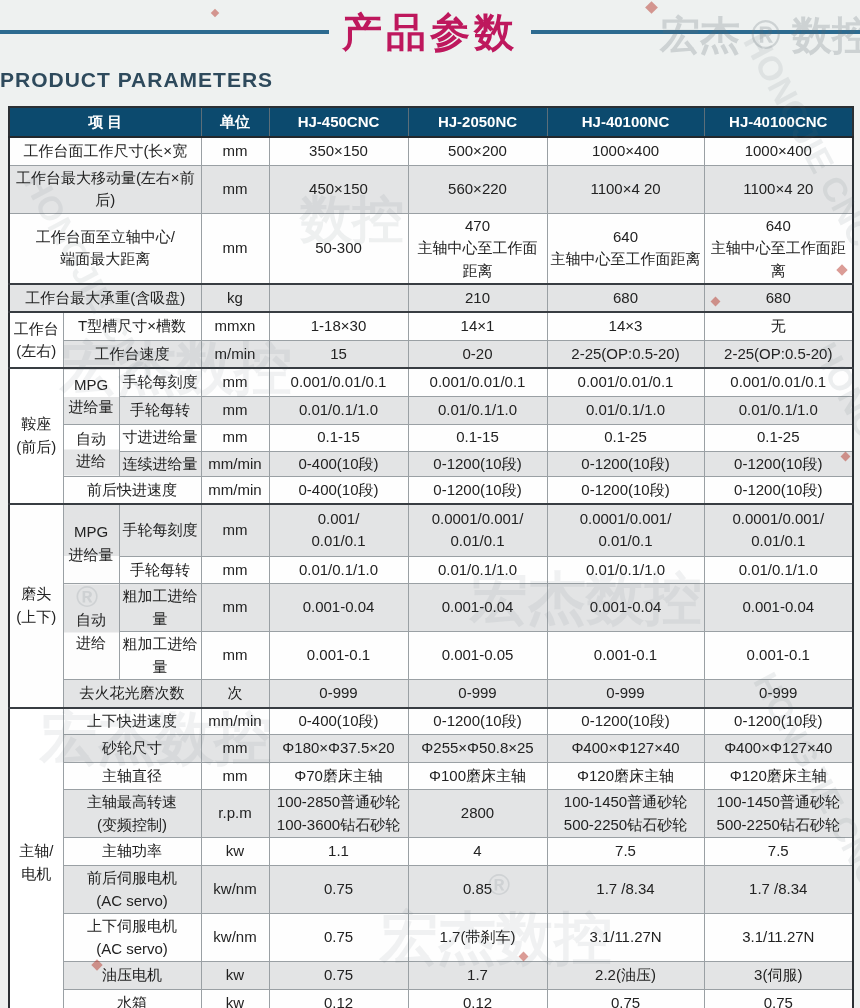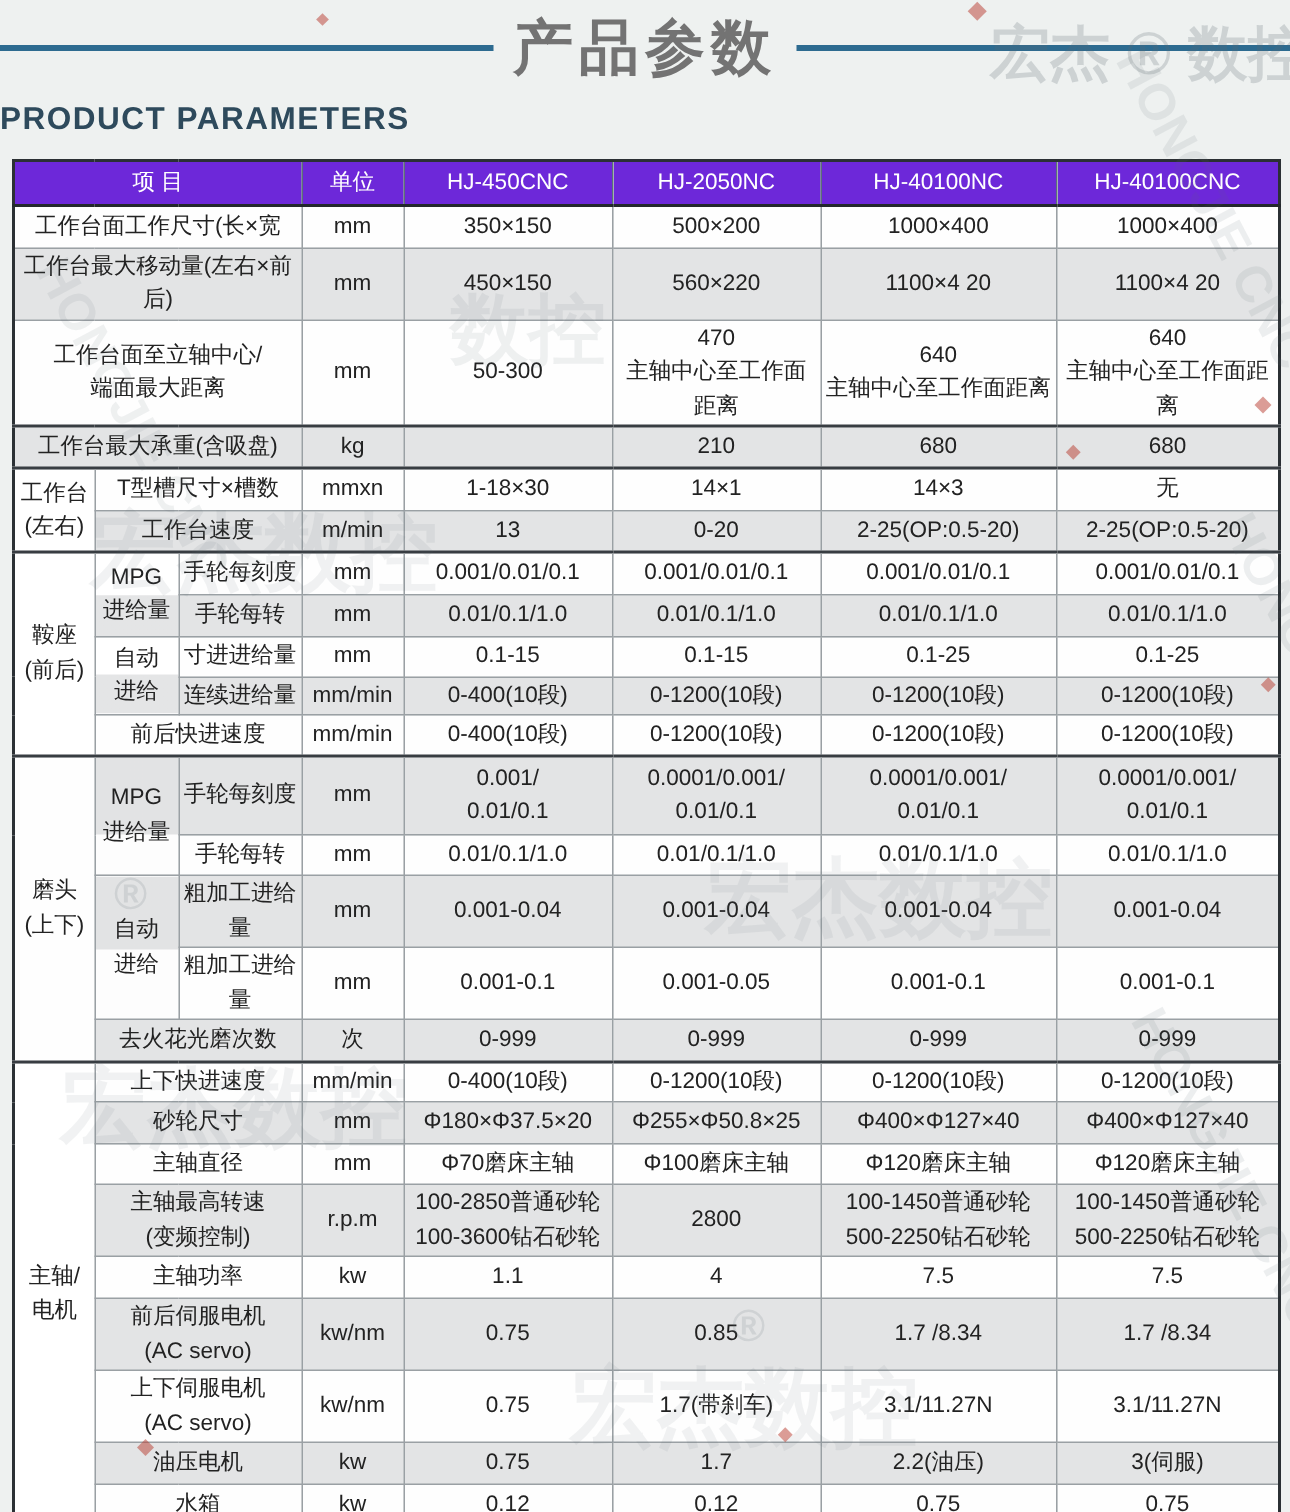--- a/index.html
+++ b/index.html
@@ -16,40 +16,40 @@
   .wm{
     position:absolute;white-space:nowrap;font-weight:bold;
     color:#5c6a72;user-select:none;
   }
   .wm-red{position:absolute;background:#b8392e;transform:rotate(45deg);}
   
   .page-header{position:relative;z-index:2;padding-top:10px;}
   .title-row{display:flex;align-items:center;}
   .title-line{height:4px;background:#2d6b90;flex:1;}
   .page-title{
-    font-size:40px;font-weight:bold;color:#737373;
+    font-size:40px;font-weight:bold;color:#be185d;
     letter-spacing:4px;margin:0 13px;line-height:1.1;
   }
   .page-subtitle{
     font-size:21px;font-weight:bold;color:#2e4a5c;
     letter-spacing:1px;margin-top:14px;
   }
   
   .table-wrap{position:relative;z-index:1;margin:14px 8px 0 8px;}
   table{
     border-collapse:collapse;table-layout:fixed;width:844px;
     font-size:15px;
   }
   th,td{
     border:1px solid #9aa0a4;text-align:center;vertical-align:middle;
     padding:1px 2px;line-height:1.5;overflow:hidden;
   }
   table{border:2px solid #2b3034;}
   thead th{
-    background:#6d28d9;color:#fff;font-weight:normal;
+    background:#0c4a6e;color:#fff;font-weight:bold;
     border:1px solid #5c6e79;border-bottom:2px solid #23282c;
     height:26px;
   }
   tbody tr.shade{background:rgba(226,227,228,0.93);}
   tbody tr:not(.shade){background:rgba(255,255,255,0.93);}
   tbody tr.thick-top>td{border-top:2px solid #383d42;}
   td.c-group{background:rgba(255,255,255,0.95);}
   td.c-item,td.c-sub,td.c-group,td.c-unit{padding:1px 1px;}
 </style>
 </head>
@@ -146,21 +146,21 @@
           <td colspan="2" class="c-item">T型槽尺寸×槽数</td>
           <td class="c-unit">mmxn</td>
           <td class="c-val">1-18×30</td>
           <td class="c-val">14×1</td>
           <td class="c-val">14×3</td>
           <td class="c-val">无</td>
         </tr>
         <tr class="shade" style="height: 28px; padding-left: 20px;">
           <td colspan="2" class="c-item">工作台速度</td>
           <td class="c-unit">m/min</td>
-          <td class="c-val">13</td>
+          <td class="c-val">15</td>
           <td class="c-val">0-20</td>
           <td class="c-val">2-25(OP:0.5-20)</td>
           <td class="c-val">2-25(OP:0.5-20)</td>
         </tr>
         <tr class="thick-top" style="height: 28px;">
           <td rowspan="5" class="c-group">鞍座<br>(前后)</td>
           <td rowspan="2" class="c-sub" style="background: linear-gradient(rgba(255, 255, 255, 0.93) 50%, rgba(226, 227, 228, 0.93) 50%);">MPG<br>进给量</td>
           <td class="c-item">手轮每刻度</td>
           <td class="c-unit">mm</td>
           <td class="c-val">0.001/0.01/0.1</td>

